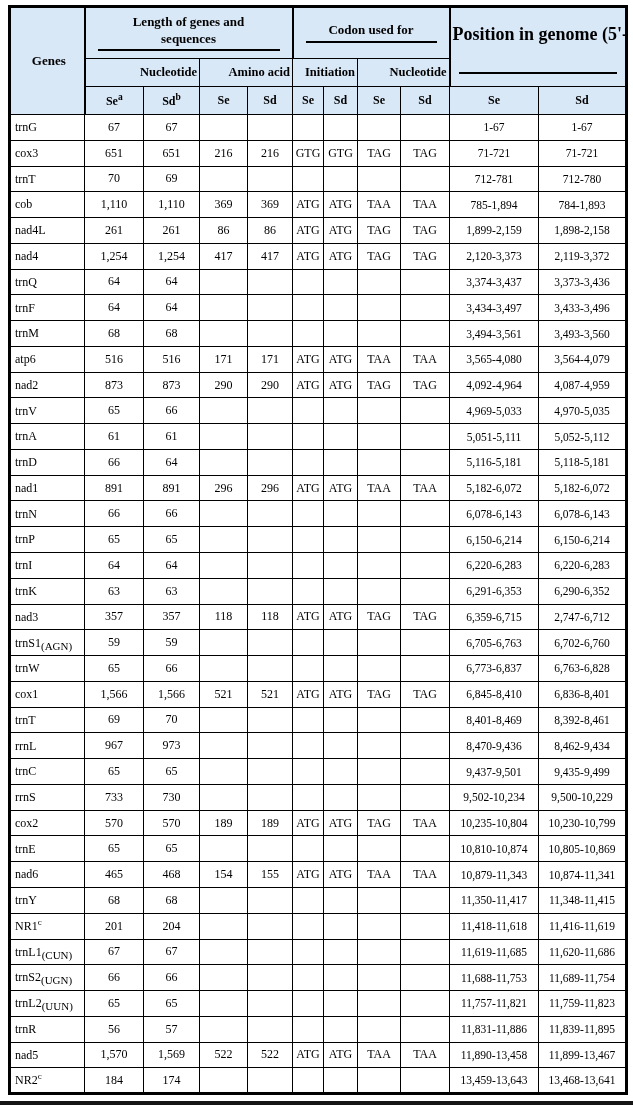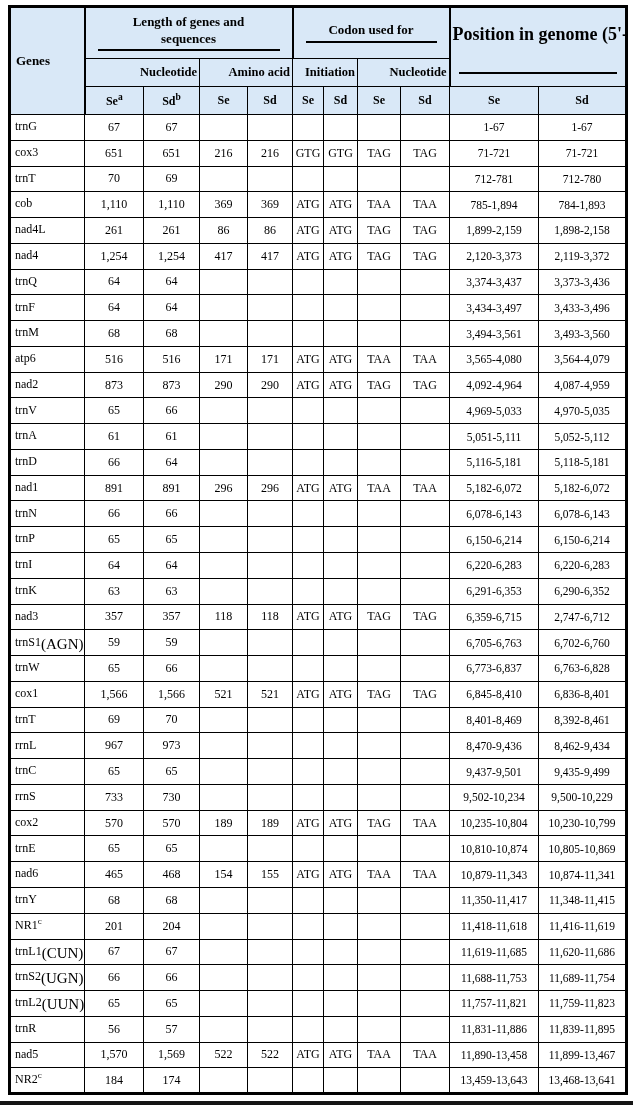--- a/index.html
+++ b/index.html
@@ -35,21 +35,21 @@
     background: var(--header-bg, #d9e8f7);
     font-weight: bold;
     text-align: center;
     vertical-align: middle;
   }
   
   tr.h-row1 { height: 52px; }
   tr.h-row2 { height: 28px; }
   tr.h-row3 { height: 28px; margin-top: 32px; }
   th.genes-th {
-    text-align: left;
+    text-align: center;
     font-size: 13px;
     padding-left: 5px;
     border-right-width: 2px;
   }
   th.group-th { border-left-width: 2px; }
   .group-title {
     font-size: 13px;
     line-height: 1.25;
     margin: 4px auto 0 auto;
   }
@@ -85,21 +85,21 @@
     font-size: 12px;
     text-align: center;
     vertical-align: middle;
   }
   td.gene {
     text-align: left;
     padding-left: 4px;
     white-space: nowrap;
   }
   td.pos { font-size: 11.5px; }
-  .gsub { font-size: 15px; }
+  .gsub { font-size: 11px; }
   .gsup { font-size: 9px; }
   .bottom-rule {
     position: absolute;
     left: 0;
     right: 0;
     top: 1101px;
     height: 4px;
     background: #151515;
   }
 </style>

